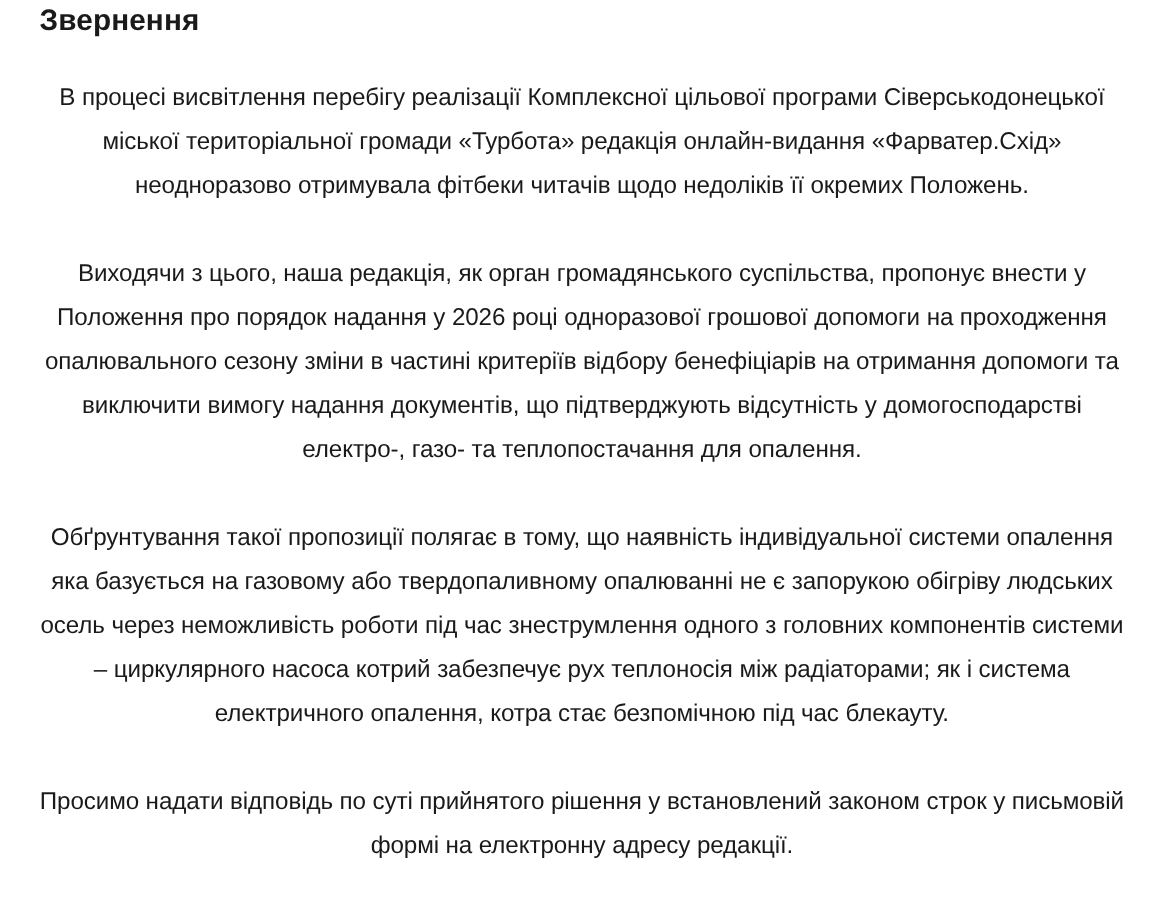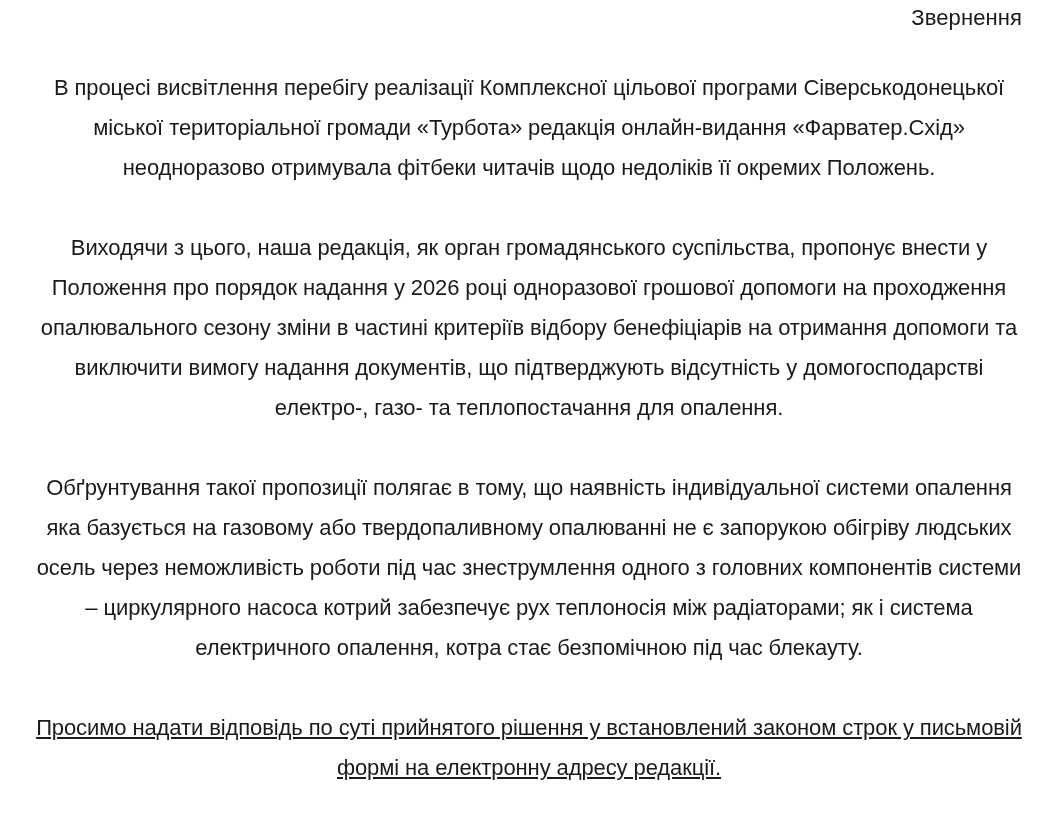--- a/index.html
+++ b/index.html
@@ -14,42 +14,41 @@
     font-family: "Liberation Sans", "DejaVu Sans", sans-serif;
     color: #1a1a1a;
     -webkit-font-smoothing: antialiased;
   }
   .doc {
     box-sizing: border-box;
     width: 1056px;
     padding: 4px 34px 0 36px;
   }
   .doc-title {
-    font-size: 22px;
+    font-size: 27px;
     line-height: 28px;
-    font-weight: 400;
-    text-align: right;
+    font-weight: 700;
+    text-align: left;
     margin: 0 0 0 0;
     letter-spacing: 0.1px;
   }
   .doc-body {
     margin-top: 36px;
   }
   .doc-paragraph {
     font-size: 22px;
     line-height: 40px;
     font-weight: 400;
     letter-spacing: -0.1px;
     margin: 0 0 40px 0;
     max-width: 986px;
     text-align: center;
   }
   .doc-paragraph:last-child {
     margin-bottom: 0;
-    text-decoration: underline;
   }
 </style>
 </head>
 <body>
 
 <div class="doc">
   <h1 class="doc-title">Звернення</h1>
 
   <div class="doc-body">
     <p class="doc-paragraph">В процесі висвітлення перебігу реалізації Комплексної цільової програми Сіверськодонецької міської територіальної громади «Турбота» редакція онлайн-видання «Фарватер.Схід» неодноразово отримувала фітбеки читачів щодо недоліків її окремих Положень.</p>

